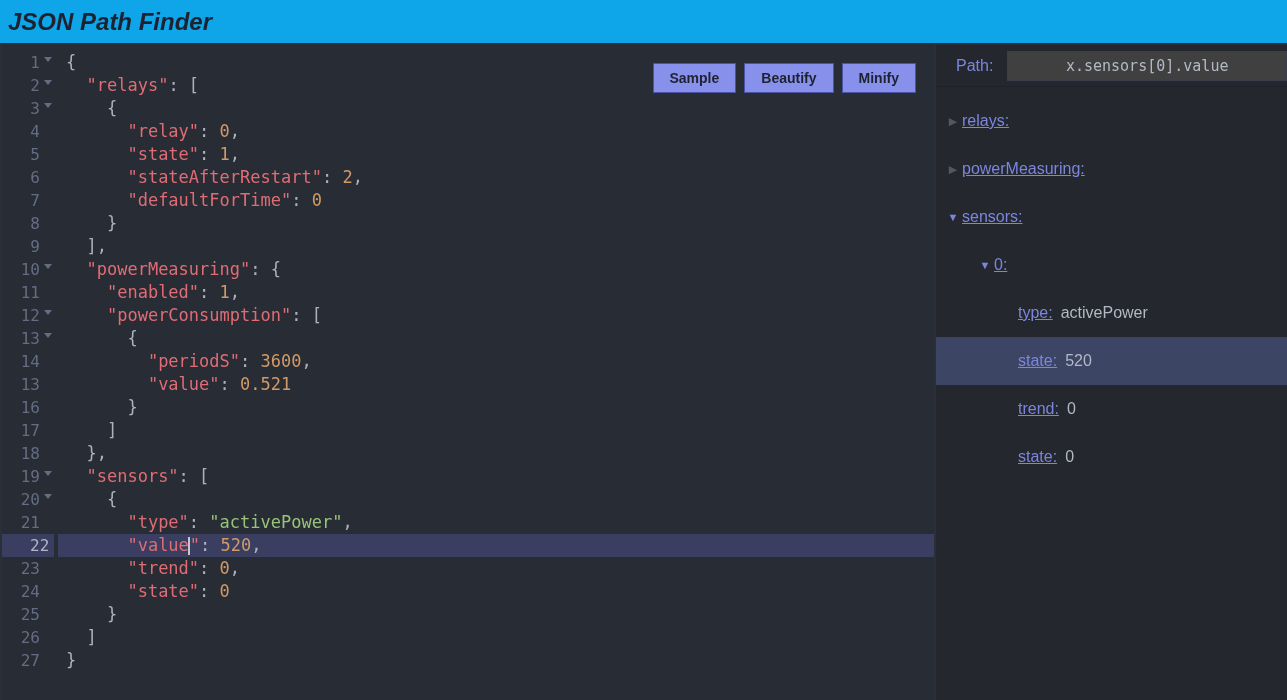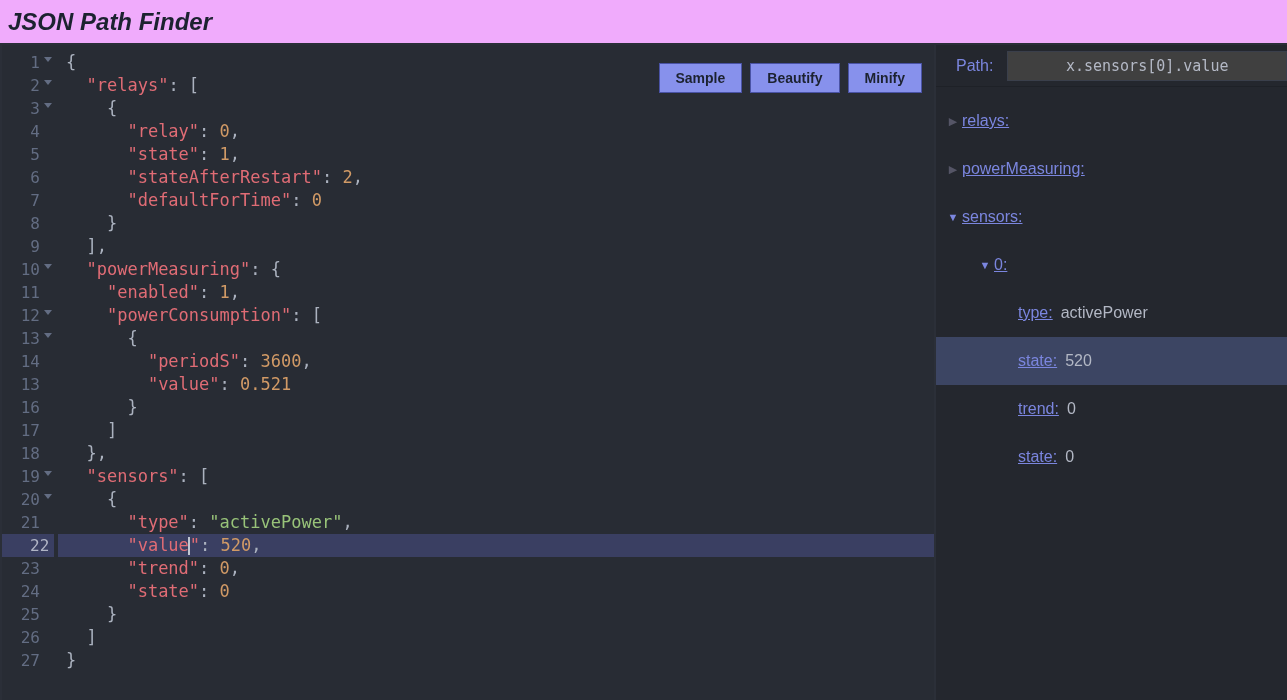--- a/index.html
+++ b/index.html
@@ -1,19 +1,19 @@
 <!DOCTYPE html>
 <html><head>
 <meta charset="utf-8">
 <style>
   * { margin: 0; padding: 0; box-sizing: border-box; }
   html, body { width: 1287px; height: 700px; font-family: Arial, Helvetica, sans-serif; background: #1e2127; overflow: hidden; }
 
   .header {
-    background: #f0abfc;
+    background: #0ea5e9;
     height: 45px;
     display: flex;
     align-items: center;
     padding-left: 8px;
     border-bottom: 2px solid #2b2f38;
   }
   .header h1 {
     font-size: 24px;
     font-weight: 700;
     font-style: italic;
@@ -86,21 +86,21 @@
   .tok-punct  { color: #abb2bf; }
   .cursor {
     display:inline-block;
     width:2px; height:18px; background:#c0c6d2;
     vertical-align:middle; margin-left:-1px;
   }
 
   .editor-buttons {
     position: absolute;
     top: 18px;
-    right: 12px;
+    right: 18px;
     display: flex;
     gap: 8px;
   }
   .editor-buttons button {
     background: #8791ec;
     border: 1px solid #4a53a5;
     color: #1c2230;
     font-weight: 700;
     font-size: 14px;
     padding: 6px 16px;

